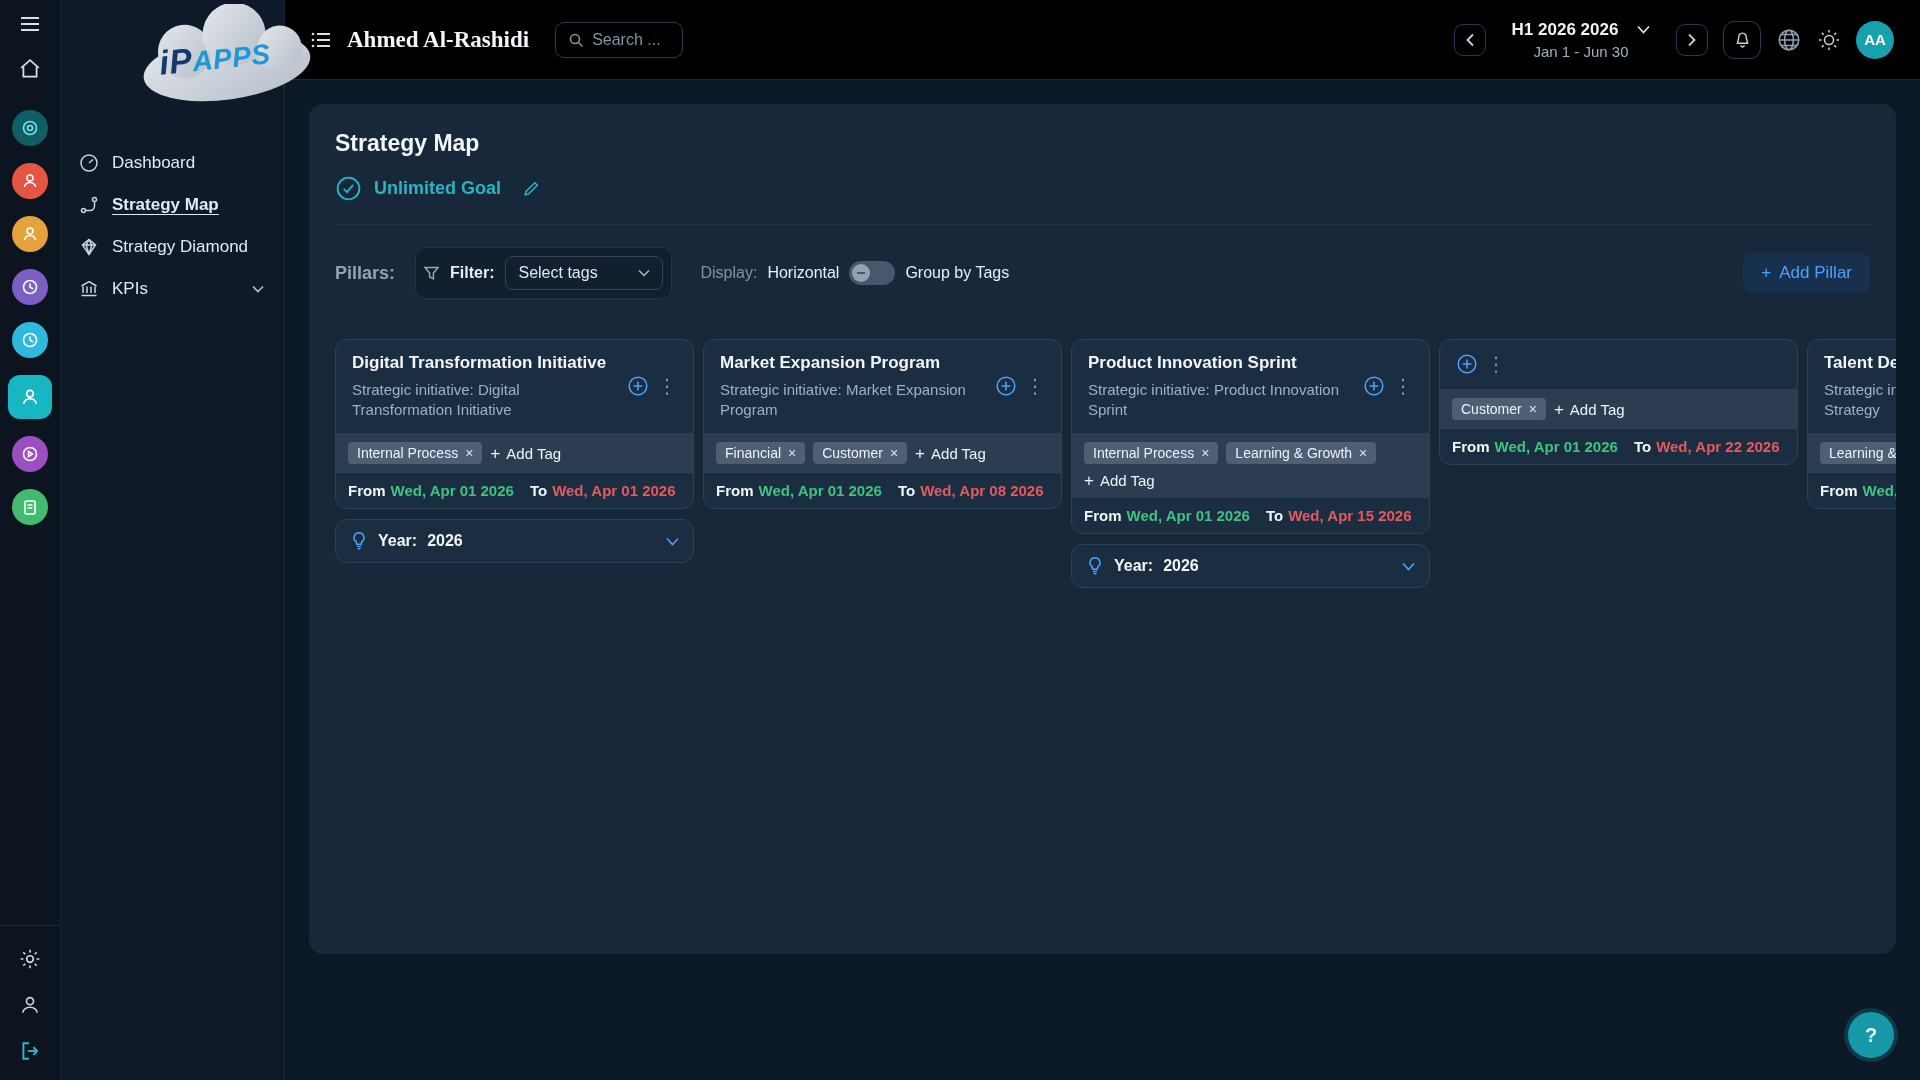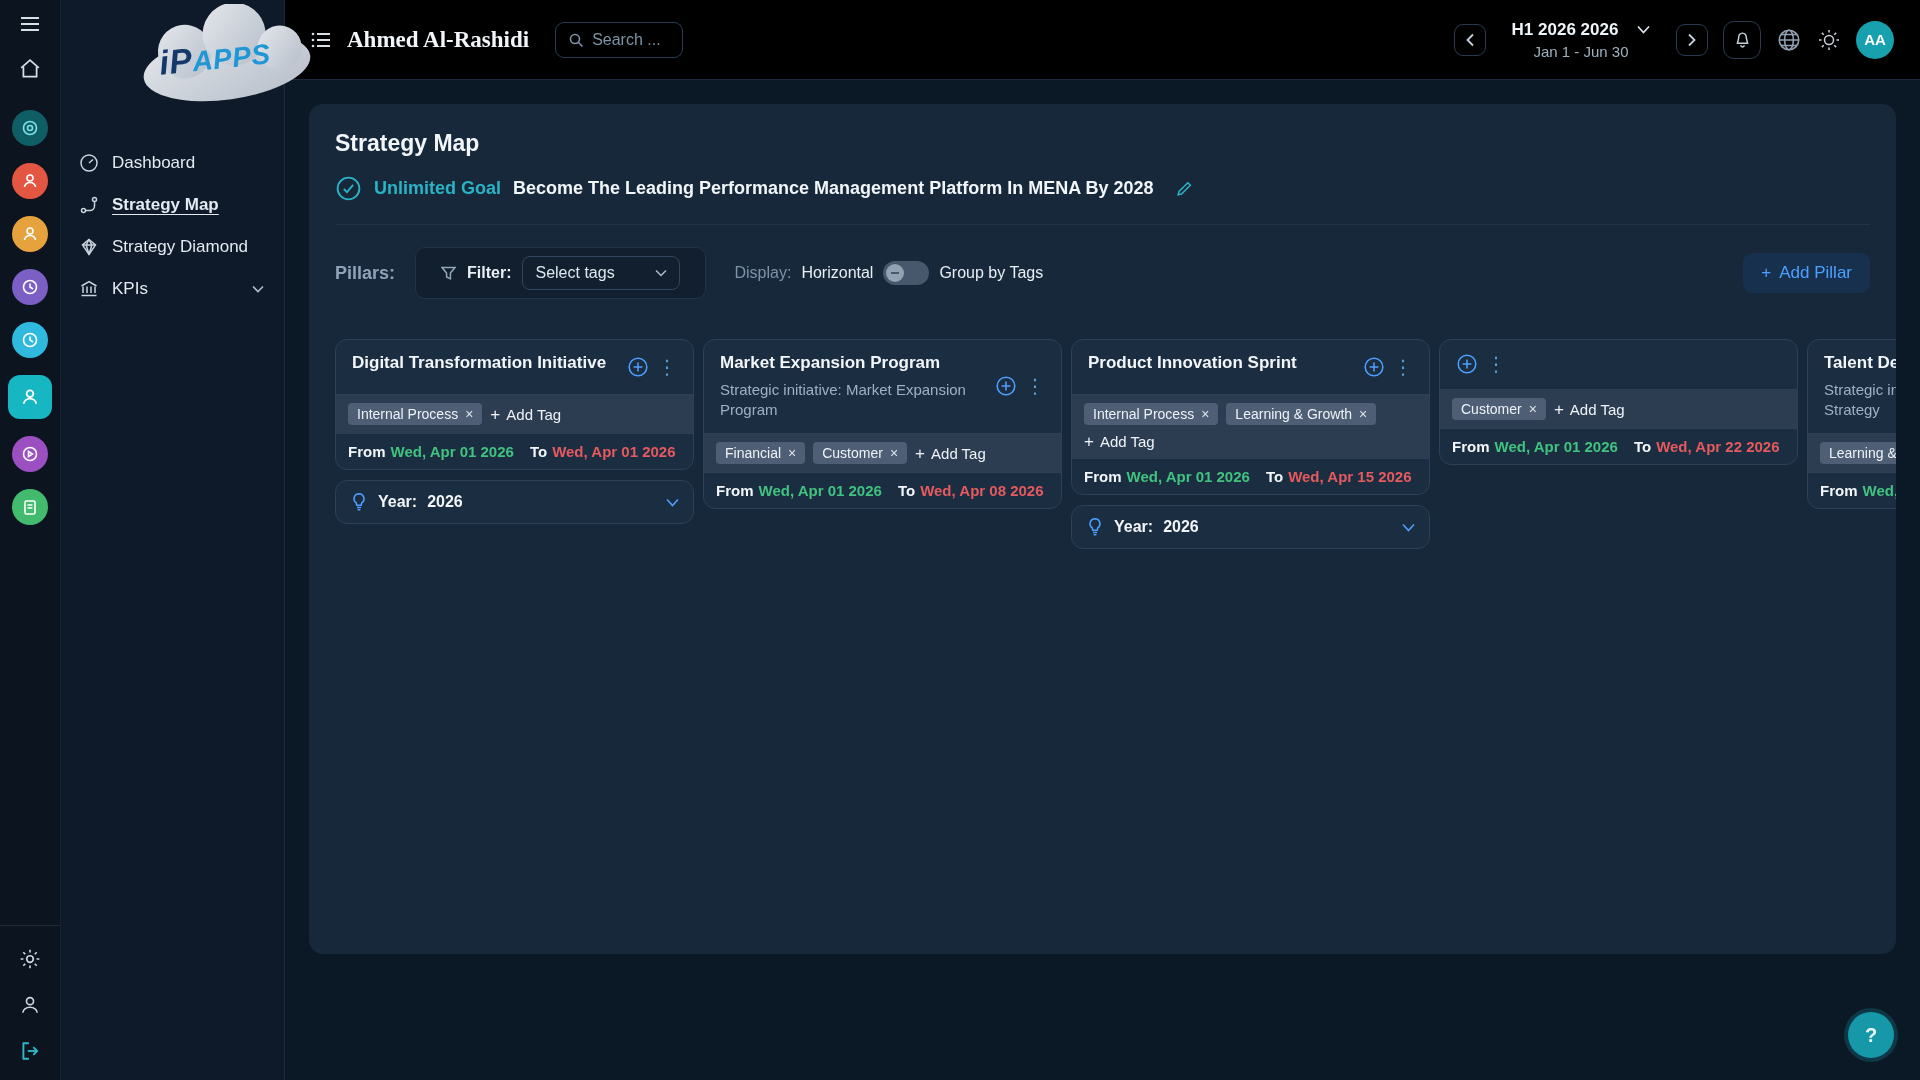--- a/index.html
+++ b/index.html
@@ -108,21 +108,21 @@
   .goal-label { color:#2ab3c4; font-size:18px; font-weight:600; }
   .goal-text { color:#f2f6fa; font-size:18px; font-weight:bold; }
   .goal-edit { color:#2ab3c4; margin-left:10px; }
   .panel-divider { border:none; border-top:1px solid #223448; margin:22px 26px; }
 
   .toolbar { display:flex; align-items:center; margin:0 26px; }
   .pillars-label { color:#8fa3b8; font-size:18px; font-weight:bold; margin-right:20px; }
   .filter-group {
     display:flex; align-items:center; gap:11px;
     background:#111f2f; border:1px solid #20344a; border-radius:10px;
-    padding:8px 25px; margin-right:28px; color:#93a7bb;
+    padding:8px 8px; margin-right:28px; color:#93a7bb;
   }
   .filter-label { color:#e8eef4; font-size:16px; font-weight:bold; }
   .select {
     display:flex; align-items:center; justify-content:space-between; gap:12px;
     border:1px solid #31465e; border-radius:8px; padding:7px 12px;
     font-size:16px; color:#dfe8f0; min-width:158px;
   }
   .select .chev { color:#aebccb; }
   .display-label { color:#7f93a8; font-size:16px; margin-right:10px; }
   .display-mode, .display-group { color:#e8eef4; font-size:16px; }
@@ -421,21 +421,20 @@
       <h2 class="page-title" data-interactable="false">Strategy Map</h2>
 
       <div class="goal-row" data-interactable="false">
         <span data-interactable="false">
           <svg width="27" height="27" viewBox="0 0 26 26" stroke="#2ab3c4" stroke-width="1.8" fill="none">
               <circle cx="13" cy="13" r="10.5"></circle>
               <path d="M8.5 13.5 L11.5 16.5 L17.5 9.5"></path>
             </svg>
         </span>
         <span class="goal-label" data-interactable="false">Unlimited Goal</span>
-        <span class="goal-text" data-interactable="false">Become The Leading Performance Management Platform In MENA By 2028</span>
         <span class="goal-edit" data-interactable="true">
           <svg width="17" height="17" viewBox="0 0 17 17" stroke="#2ab3c4" stroke-width="1.5" fill="none">
               <path d="M11.8 2.7 L14.3 5.2 L5.5 14 L2.2 14.8 L3 11.5 Z"></path>
             </svg>
         </span>
       </div>
 
       <hr class="panel-divider" data-interactable="false">
 
       <div class="toolbar" data-interactable="false">
@@ -468,20 +467,21 @@
         </button>
       </div>
 
       <div class="cards-row" data-interactable="false">
 
         <div class="card-col" data-interactable="false">
           <div class="card" data-interactable="false">
             <div class="card-head">
               <div class="card-head-text">
                 <div class="card-title" data-interactable="false">Digital Transformation Initiative</div>
+                <div class="card-sub" data-interactable="false">Strategic initiative: Digital Transformation Initiative</div>
               </div>
               <div class="card-actions">
                 <span data-interactable="true">
                   <svg width="22" height="22" viewBox="0 0 20 20" stroke="#4da0ff" stroke-width="1.4" fill="none">
                       <circle cx="10" cy="10" r="8"></circle>
                       <path d="M10 6 V14 M6 10 H14"></path>
                     </svg>
                 </span>
                 <span class="kebab" data-interactable="true">⋮</span>
               </div>
@@ -558,20 +558,21 @@
               <span class="date red" data-interactable="false">Wed, Apr 08 2026</span>
             </div>
           </div>
         </div>
 
         <div class="card-col" data-interactable="false">
           <div class="card" data-interactable="false">
             <div class="card-head">
               <div class="card-head-text">
                 <div class="card-title" data-interactable="false">Product Innovation Sprint</div>
+                <div class="card-sub" data-interactable="false">Strategic initiative: Product Innovation Sprint</div>
               </div>
               <div class="card-actions">
                 <span data-interactable="true">
                   <svg width="22" height="22" viewBox="0 0 20 20" stroke="#4da0ff" stroke-width="1.4" fill="none">
                       <circle cx="10" cy="10" r="8"></circle>
                       <path d="M10 6 V14 M6 10 H14"></path>
                     </svg>
                 </span>
                 <span class="kebab" data-interactable="true">⋮</span>
               </div>

